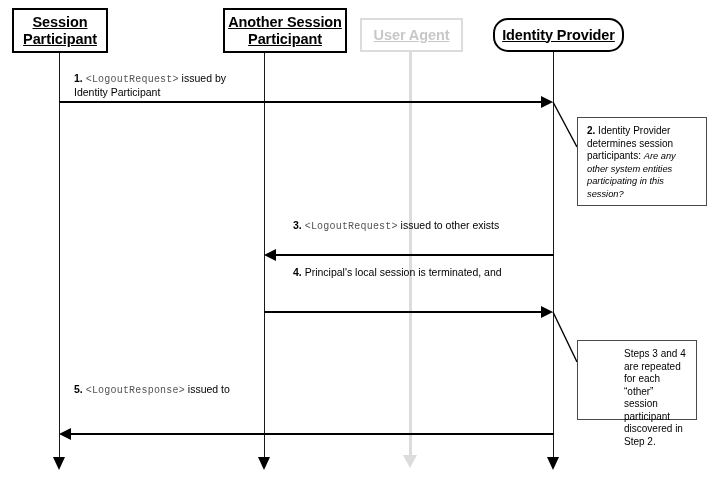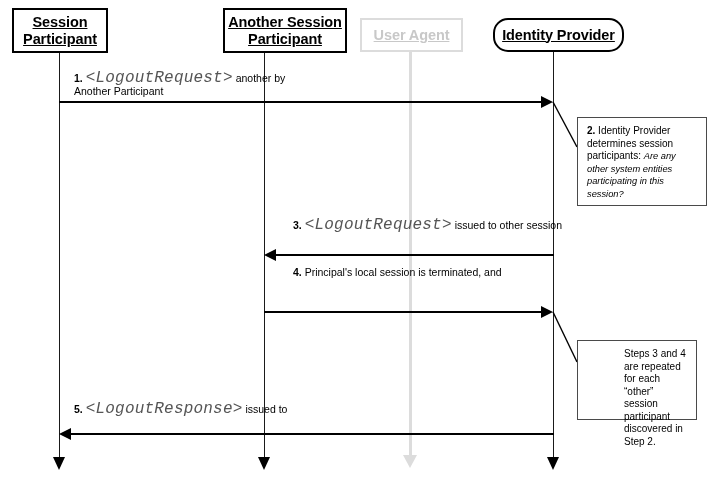--- a/index.html
+++ b/index.html
@@ -99,24 +99,23 @@
     font-size: 10.5px;
     line-height: 13px;
     color: #000000;
     z-index: 4;
   }
   .msg-label .num {
     font-weight: bold;
   }
   .mono {
     font-family: "Liberation Mono", monospace;
-    font-size: 16px;
+    font-size: 10px;
     color: #555555;
     letter-spacing: 0.2px;
-    font-style: italic;
   }
   .mono.pale {
     color: #9a9a9a;
   }
 
   
   .note {
     position: absolute;
     box-sizing: border-box;
     border: 1px solid #4a4a4a;
@@ -174,55 +173,55 @@
   <div class="lifeline-head" style="left:258px; top:457px;"></div>
 
   <div class="lifeline disabled" style="left:409px; top:52px; height:410px;"></div>
   <div class="lifeline-head disabled" style="left:403px; top:455px;"></div>
 
   <div class="lifeline" style="left:553px; top:52px; height:413px;"></div>
   <div class="lifeline-head" style="left:547px; top:457px;"></div>
 
   <div class="msg-label" style="left:74px; top:72px; width:300px;">
     <span class="num">1.</span>
-    <span class="mono">&lt;LogoutRequest&gt;</span><span> another by</span><br>
-    <span>Another Participant</span>
+    <span class="mono">&lt;LogoutRequest&gt;</span><span> issued by</span><br>
+    <span>Identity Participant</span>
   </div>
   <div class="msg-line" style="left:59px; top:101px; width:483px;"></div>
   <div class="msg-head right" style="left:541px; top:96px;"></div>
 
   <svg class="connector" style="left:551px; top:100px;" width="30" height="50" viewBox="0 0 30 50">
     <line x1="2" y1="2" x2="26" y2="47" stroke="#000000" stroke-width="1.4"></line>
   </svg>
 
   <div class="note" style="left:577px; top:117px; width:130px; height:89px;padding-left:9px;">
     <span class="num">2.</span><span> Identity Provider determines session participants: </span><em>Are any other system entities participating in this session?</em>
   </div>
 
   <div class="msg-label" style="left:293px; top:219px; width:290px;">
     <span class="num">3.</span>
-    <span class="mono">&lt;LogoutRequest&gt;</span><span> issued to other session</span><br>
+    <span class="mono">&lt;LogoutRequest&gt;</span><span> issued to other exists</span><br>
   </div>
   <div class="msg-line" style="left:276px; top:254px; width:278px;"></div>
   <div class="msg-head left" style="left:264px; top:249px;"></div>
 
   <div class="msg-label" style="left:293px; top:266px; width:290px;">
     <span class="num">4.</span><span> Principal's local session is terminated, and</span><br>
   </div>
   <div class="msg-line" style="left:264px; top:311px; width:278px;"></div>
   <div class="msg-head right" style="left:541px; top:306px;"></div>
 
   <svg class="connector" style="left:551px; top:310px;" width="30" height="55" viewBox="0 0 30 55">
     <line x1="2" y1="2" x2="26" y2="52" stroke="#000000" stroke-width="1.4"></line>
   </svg>
 
   <div class="note" style="left:577px; top:340px; width:120px; height:80px;padding-left:46px;">
     <span>Steps 3 and 4 are repeated for each “other” session participant discovered in Step 2.</span>
   </div>
 
-  <div class="msg-label" style="left:74px; top:383px; width:290px;margin-top:20px;">
+  <div class="msg-label" style="left:74px; top:383px; width:290px;">
     <span class="num">5.</span>
     <span class="mono">&lt;LogoutResponse&gt;</span><span> issued to</span><br>
   </div>
   <div class="msg-line" style="left:71px; top:433px; width:483px;"></div>
   <div class="msg-head left" style="left:59px; top:428px;"></div>
 
 </div>
 
 </body></html>

